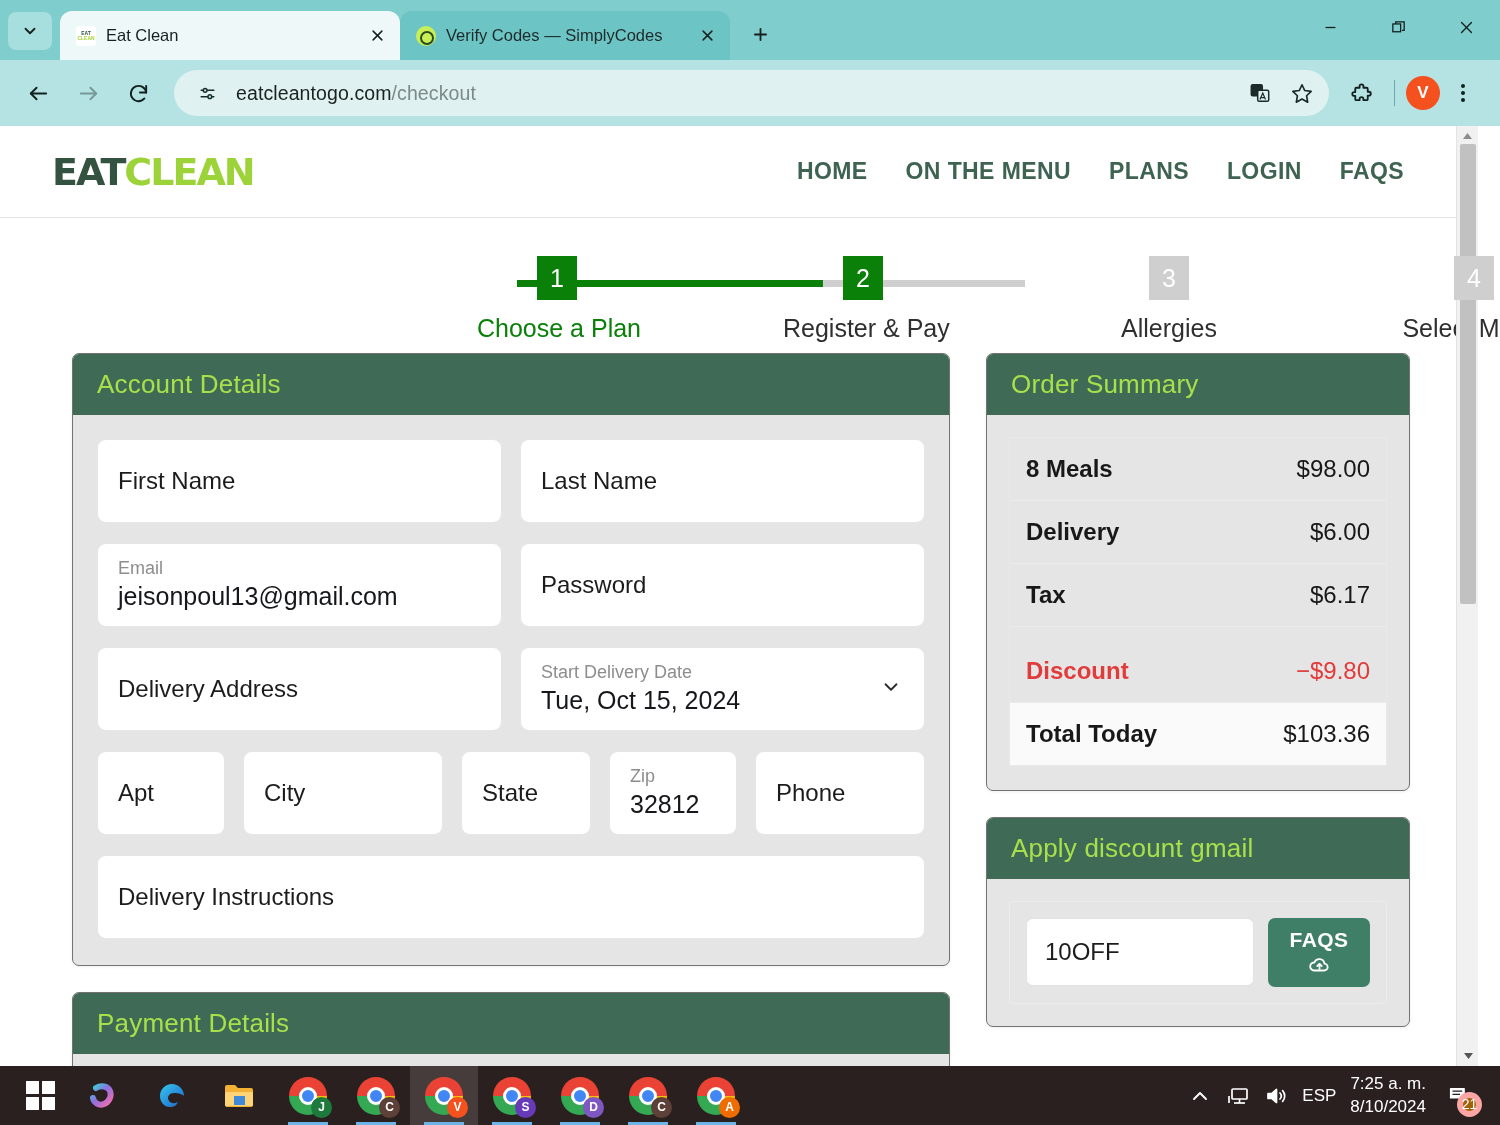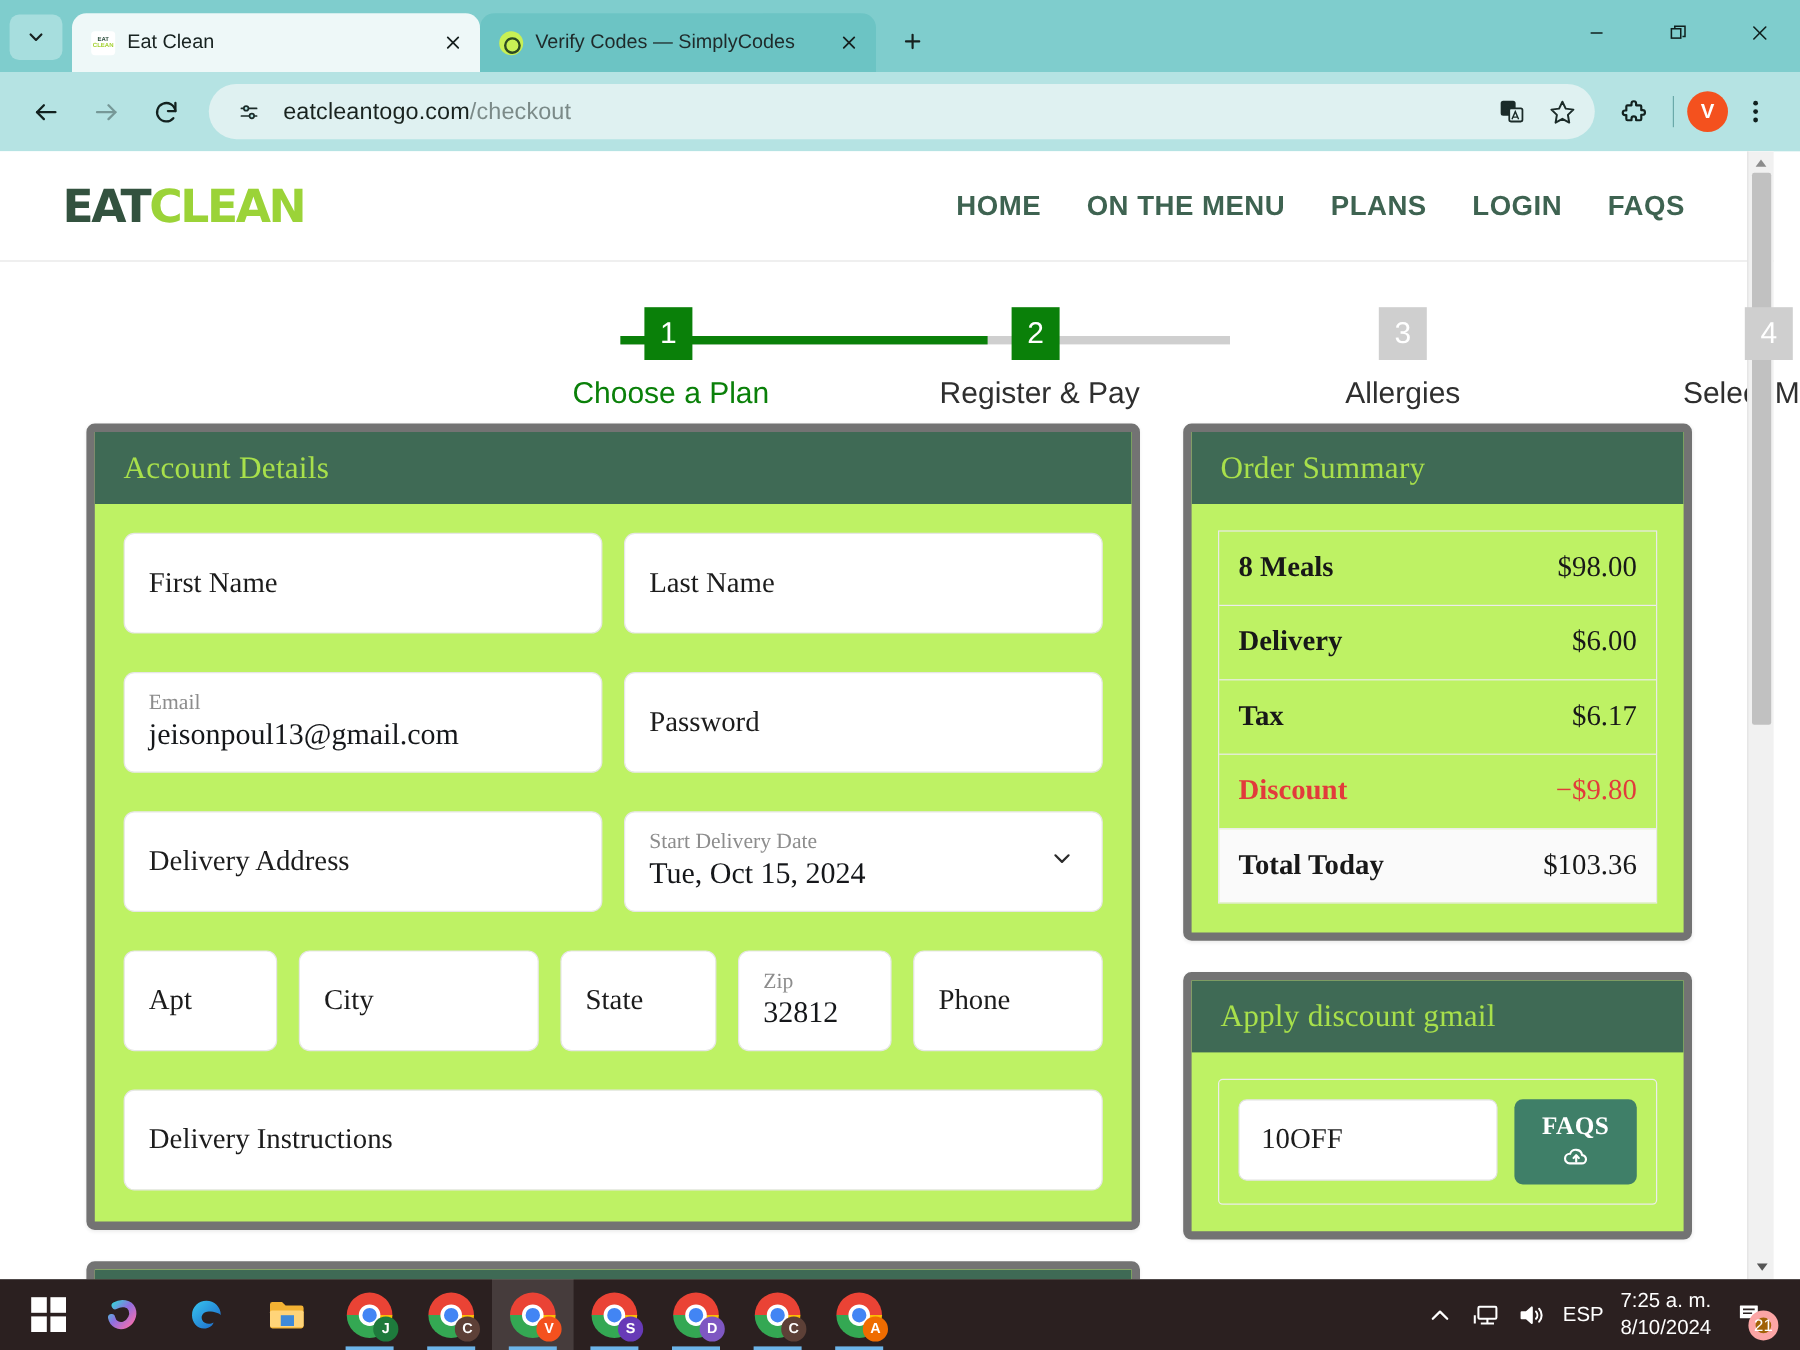--- a/index.html
+++ b/index.html
@@ -116,26 +116,26 @@
   }
   .step.done .step-box { background: #0a8009; }
   .step-label { margin-top: 14px; font-size: 25px; color: #2f2f2f; white-space: nowrap; }
   .step.active-lbl .step-label { color: #0a8009; }
 
   
   .main { display: flex; gap: 36px; padding: 0 72px 0 72px; align-items: flex-start; }
   .col-left { width: 878px; flex: none; }
   .col-right { width: 424px; flex: none; }
 
-  .card { background: #bef264; border: 7px solid #737373; border-radius: 7px; box-shadow: 0 1px 3px rgba(0,0,0,.07); overflow: hidden; font-family: Liberation Serif, serif; }
+  .card { background: #e5e5e5; border: 1px solid #737373; border-radius: 7px; box-shadow: 0 1px 3px rgba(0,0,0,.07); overflow: hidden; }
   .card-head { background: #3f6a55; padding: 15px 24px; }
   .card-head h2 { font-size: 26px; color: #a8e04b; font-weight: 500; letter-spacing: .2px; }
   .card-body { padding: 24px 24px 26px; }
 
-  .row { display: flex; gap: 18px; margin-bottom: 32px; }
+  .row { display: flex; gap: 18px; margin-bottom: 20px; }
   .row:last-child { margin-bottom: 0; }
   .field {
     border: 1px solid #e6e6e6; border-radius: 9px; background: #fff;
     height: 84px; padding: 0 20px; display: flex; flex-direction: column; justify-content: center;
     position: relative; flex: 1;
   }
   .field .ph { font-size: 24px; color: #1c1c1c; }
   .field .lbl { font-size: 18px; color: #8d8d8d; margin-bottom: 3px; line-height: 1.1; }
   .field .val { font-size: 25px; color: #15171a; line-height: 1.15; }
   .field.select .chev { position: absolute; right: 22px; top: 50%; transform: translateY(-50%); }
@@ -146,21 +146,21 @@
   .f-zip { flex: 0 0 128px; }
   .f-phone { flex: 1; }
 
   
   .sum-wrap { padding: 22px 22px 24px; }
   .sum-table { border: 1px solid #e9e9e9; }
   .sum-row { display: flex; justify-content: space-between; align-items: center; padding: 17px 16px; border-bottom: 1px solid #ececec; }
   .sum-row:last-child { border-bottom: none; background: #fafafa; }
   .sum-row .k { font-size: 24px; font-weight: bold; color: #181818; }
   .sum-row .v { font-size: 24px; color: #181818; }
-  .sum-row.discount .k, .sum-row.discount .v { color: #e23b3b; }
+  .sum-row.discount .k, .sum-row.discount .v { color: #e23b3b; margin-top: 13px; }
 
   .coupon-wrap { padding: 22px; }
   .coupon-box { border: 1px solid #ececec; border-radius: 4px; padding: 16px; display: flex; gap: 14px; align-items: stretch; }
   .coupon-input {
     flex: 1; border: 1px solid #e2e2e2; border-radius: 7px; background: #fff;
     display: flex; align-items: center; padding: 0 18px; font-size: 24px; color: #1c1c1c; height: 68px;
   }
   .apply-btn {
     background: #3f7f68; border-radius: 7px; width: 102px;
     display: flex; flex-direction: column; align-items: center; justify-content: center; gap: 3px;

